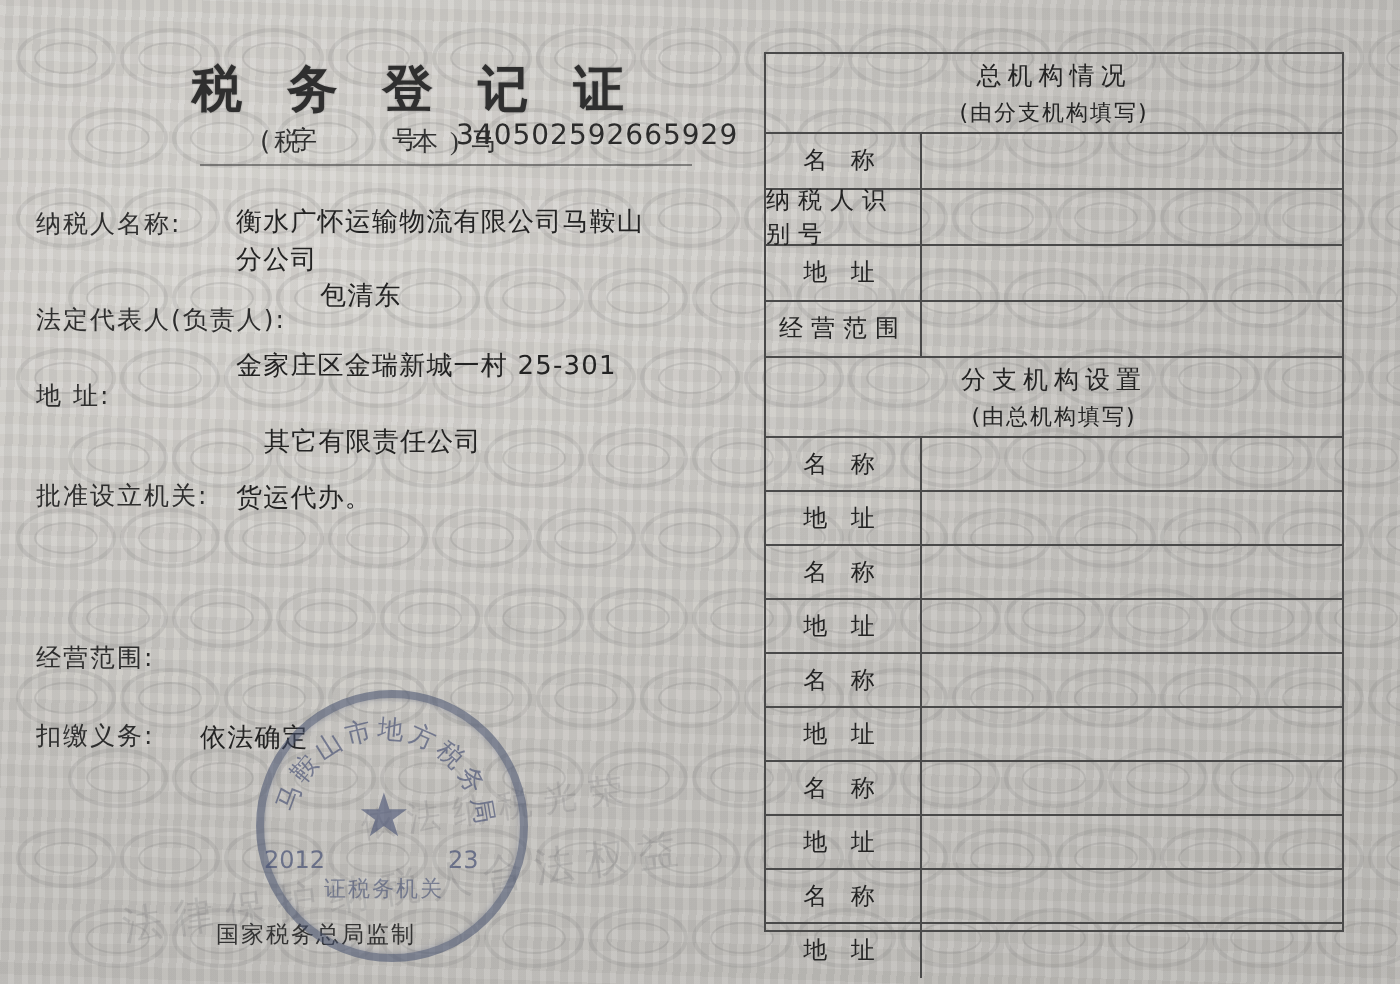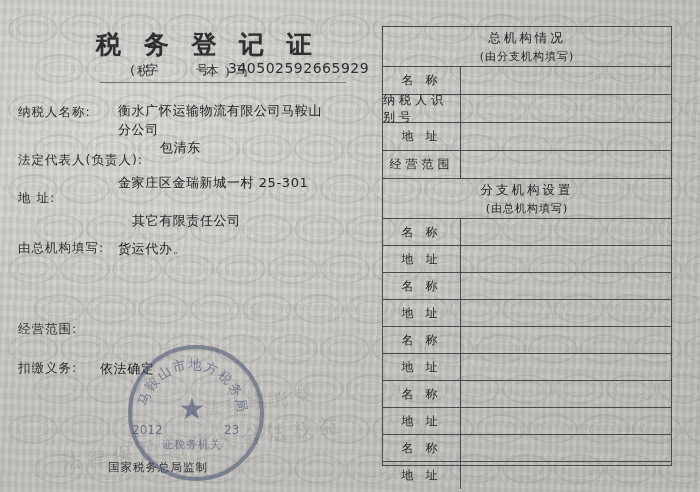--- a/index.html
+++ b/index.html
@@ -274,21 +274,21 @@
   <div class="field" style="left:18px;top:104px;">纳税人名称:</div>
   <div class="value" style="left:118px;top:102px;">衡水广怀运输物流有限公司马鞍山</div>
   <div class="value" style="left:118px;top:121px;">分公司</div>
 
   <div class="value" style="left:160px;top:139px;">包清东</div>
   <div class="field" style="left:18px;top:152px;">法定代表人(负责人):</div>
 
   <div class="field" style="left:18px;top:190px;">地        址:</div>
   <div class="value" style="left:118px;top:174px;">金家庄区金瑞新城一村 25-301</div>
 
-  <div class="field" style="left:18px;top:240px;">由总机构填写:</div>
+  <div class="field" style="left:18px;top:240px;">批准设立机关:</div>
   <div class="value" style="left:132px;top:212px;">其它有限责任公司</div>
 
   <div class="field" style="left:18px;top:278px;margin-top:43px;">经营范围:</div>
   <div class="value" style="left:118px;top:240px;">货运代办。</div>
 
   <div class="value" style="left:150px;top:320px;"></div>
 
   <div class="field" style="left:18px;top:360px;">扣缴义务:</div>
   <div class="value" style="left:100px;top:360px;">依法确定</div>
 

